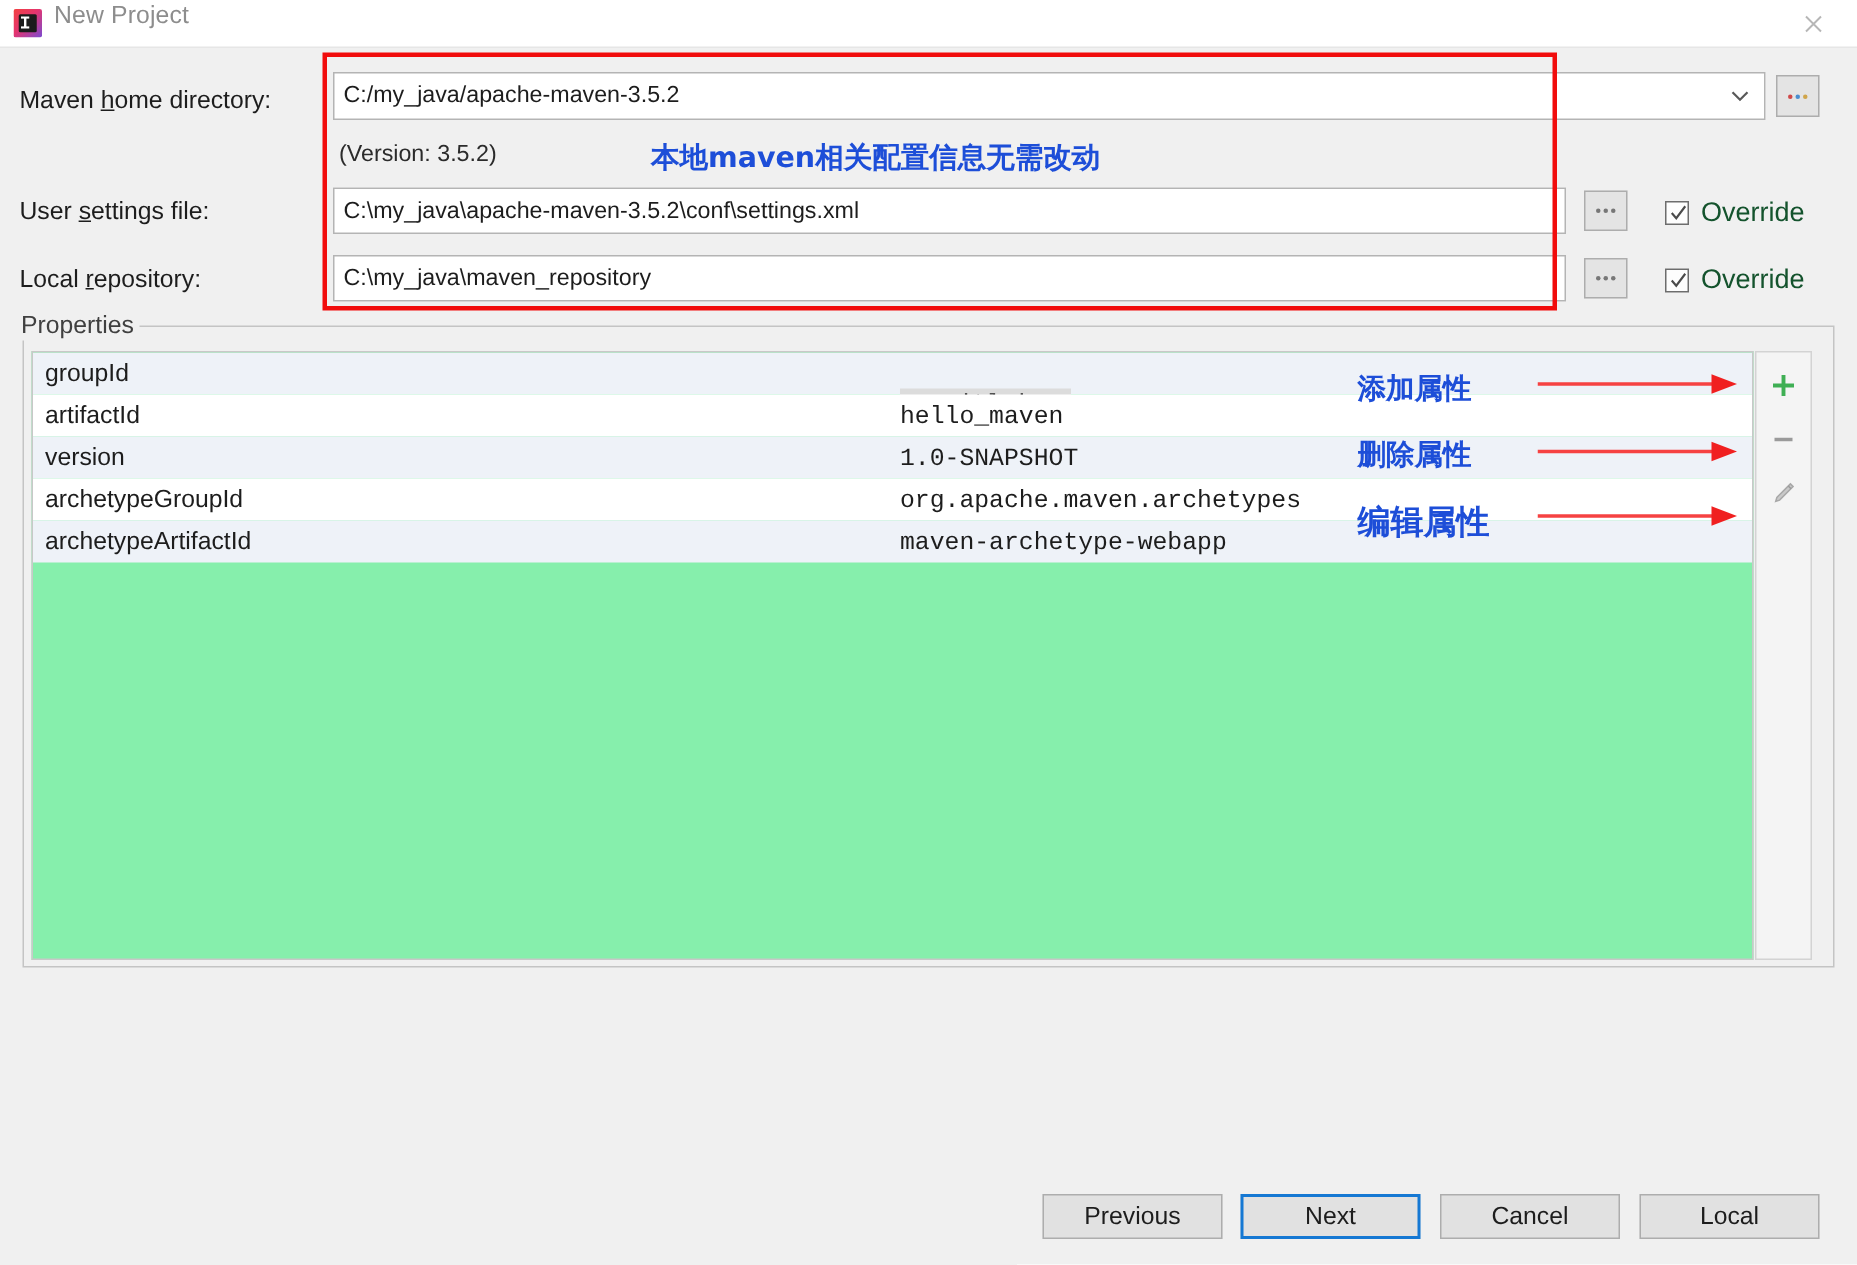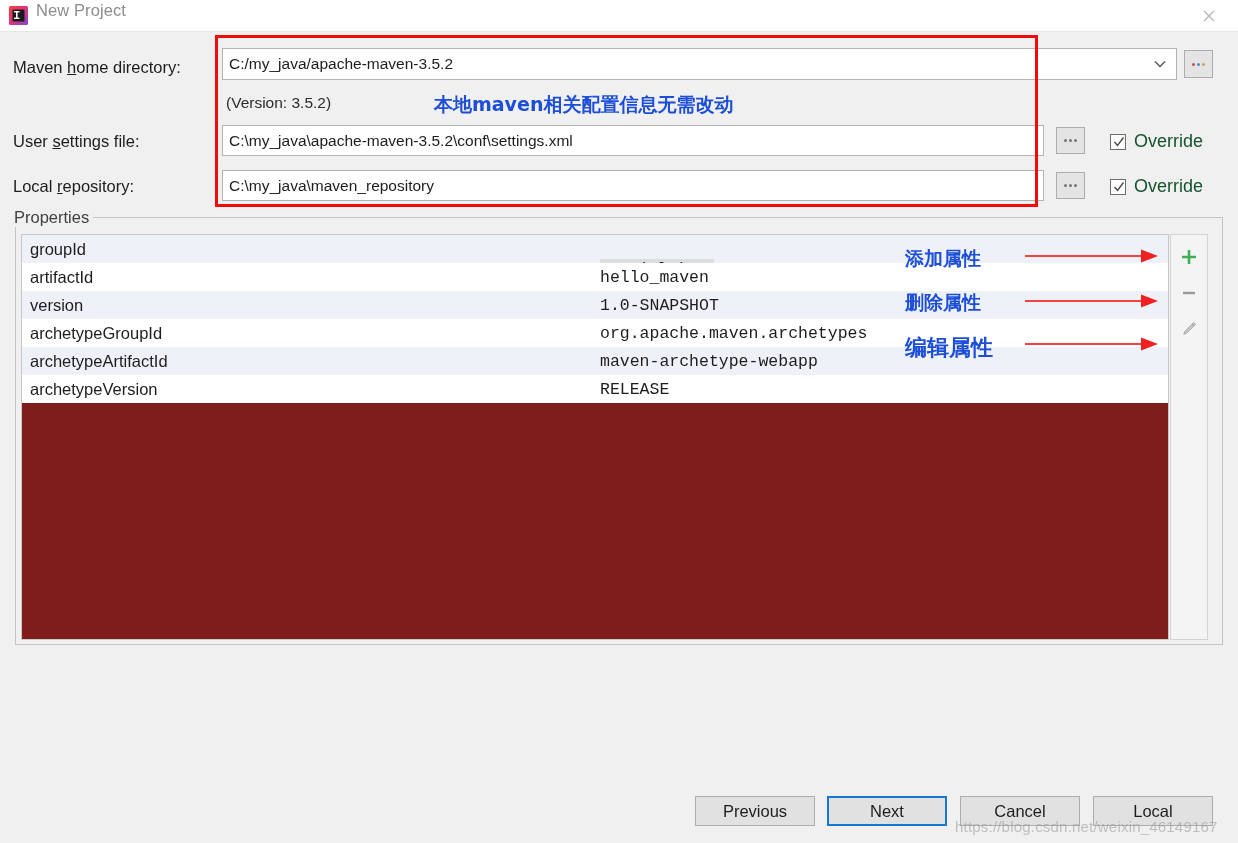--- a/index.html
+++ b/index.html
@@ -169,21 +169,21 @@
     left: 10px; top: 208px;
     background: #f0f0f0;
     padding: 0 4px;
     font-size: 16.5px;
     color: #404040;
   }
   #properties-table-wrap {
     position: absolute;
     left: 21px; top: 234px;
     width: 1148px; height: 406px;
-    background: #7f1d1d;
+    background: #86efac;
     border: 1px solid #c8c8c8;
     box-sizing: border-box;
     overflow: hidden;
   }
   .prop-row {
     height: 28px;
     display: flex;
     align-items: center;
     position: relative;
   }
@@ -384,24 +384,20 @@
       <span class="prop-val">1.0-SNAPSHOT</span>
     </div>
     <div class="prop-row even">
       <span class="prop-key">archetypeGroupId</span>
       <span class="prop-val">org.apache.maven.archetypes</span>
     </div>
     <div class="prop-row odd">
       <span class="prop-key">archetypeArtifactId</span>
       <span class="prop-val">maven-archetype-webapp</span>
     </div>
-    <div class="prop-row even">
-      <span class="prop-key">archetypeVersion</span>
-      <span class="prop-val">RELEASE</span>
-    </div>
   </div>
 
   <div id="prop-toolbar">
     <div class="tool-btn" style="margin-top:6px;">
       <span>
         <svg width="20" height="20" viewBox="0 0 20 20">
           <path d="M10 3 V17 M3 10 H17" stroke="#3faf54" stroke-width="2.6" fill="none" stroke-linecap="butt"></path>
         </svg>
       </span>
     </div>
@@ -444,15 +440,14 @@
       <path d="M0 8 H118" stroke="#f64242" stroke-width="2.2"></path>
       <path d="M116 1.5 L133 8 L116 14.5 Z" fill="#f02020"></path>
     </svg>
   </div>
 
   <div class="dlg-btn" style="left:695px; width:120px;">Previous</div>
   <div class="dlg-btn default" style="left:827px; width:120px;text-align:center;">Next</div>
   <div class="dlg-btn" style="left:960px; width:120px;">Cancel</div>
   <div class="dlg-btn" style="left:1093px; width:120px;">Local</div>
 
-  <div id="watermark">https://blog.csdn.net/weixin_46149167</div>
 
 </div>
 
 </body></html>

